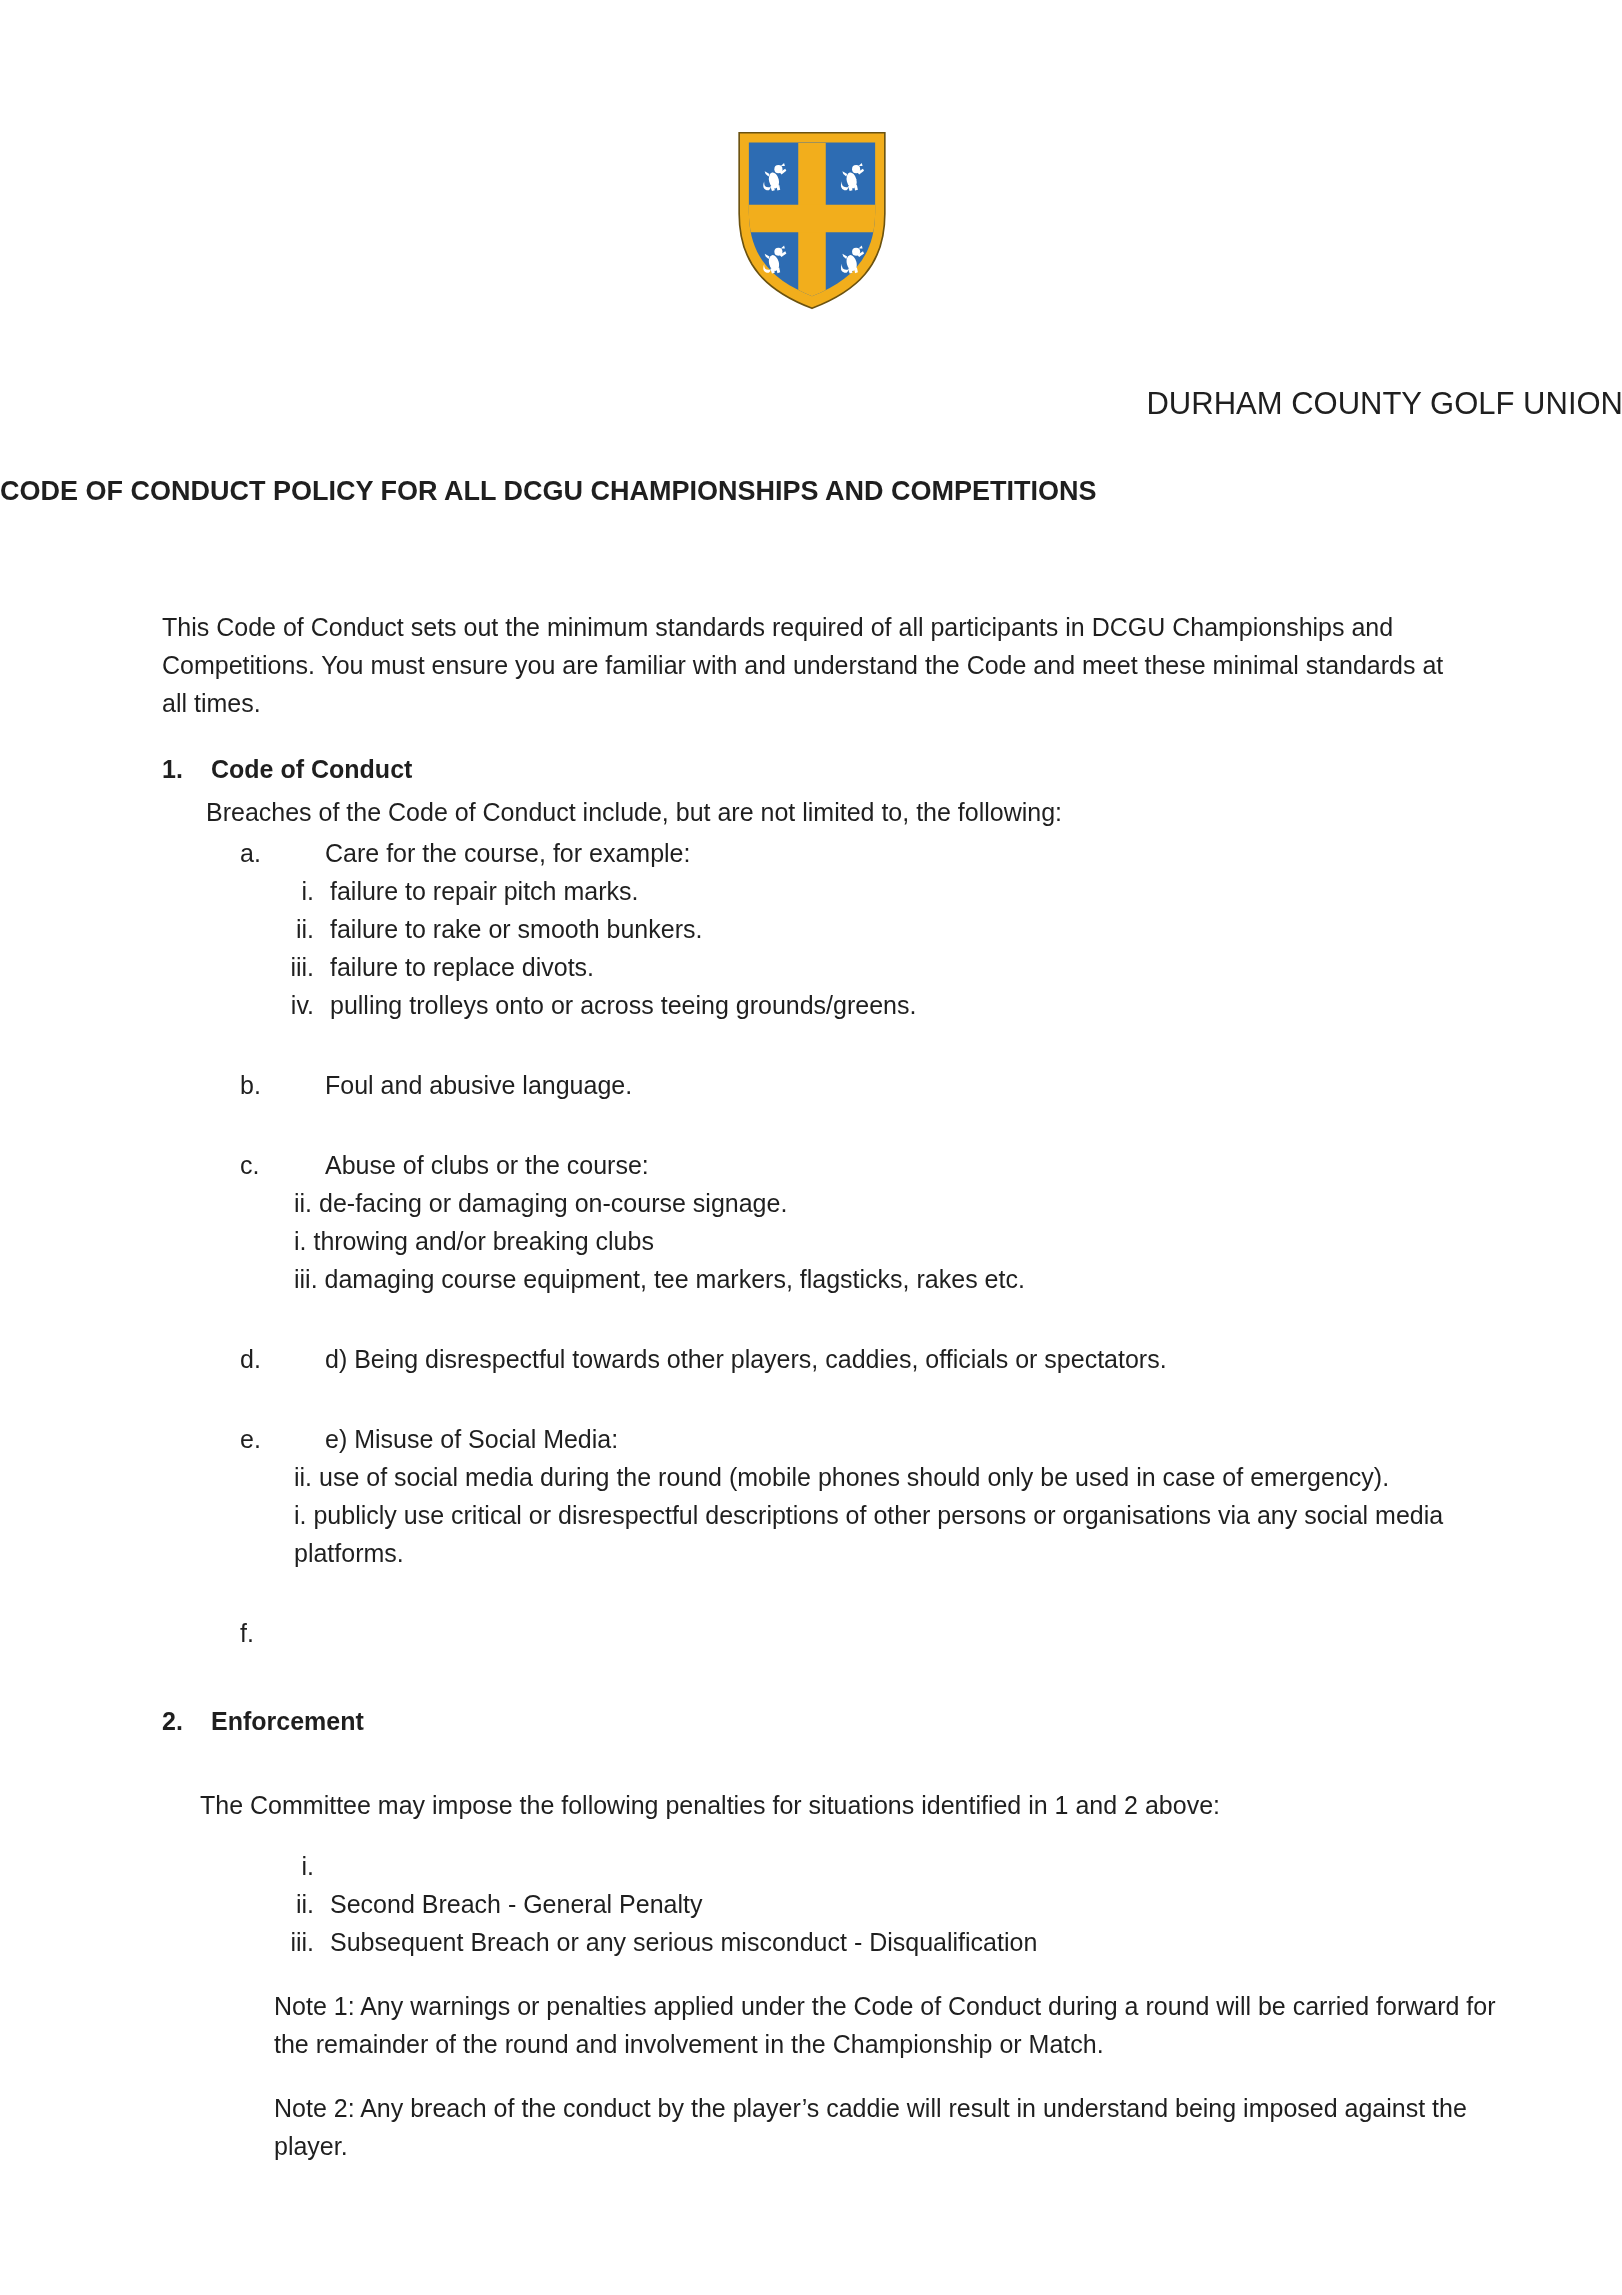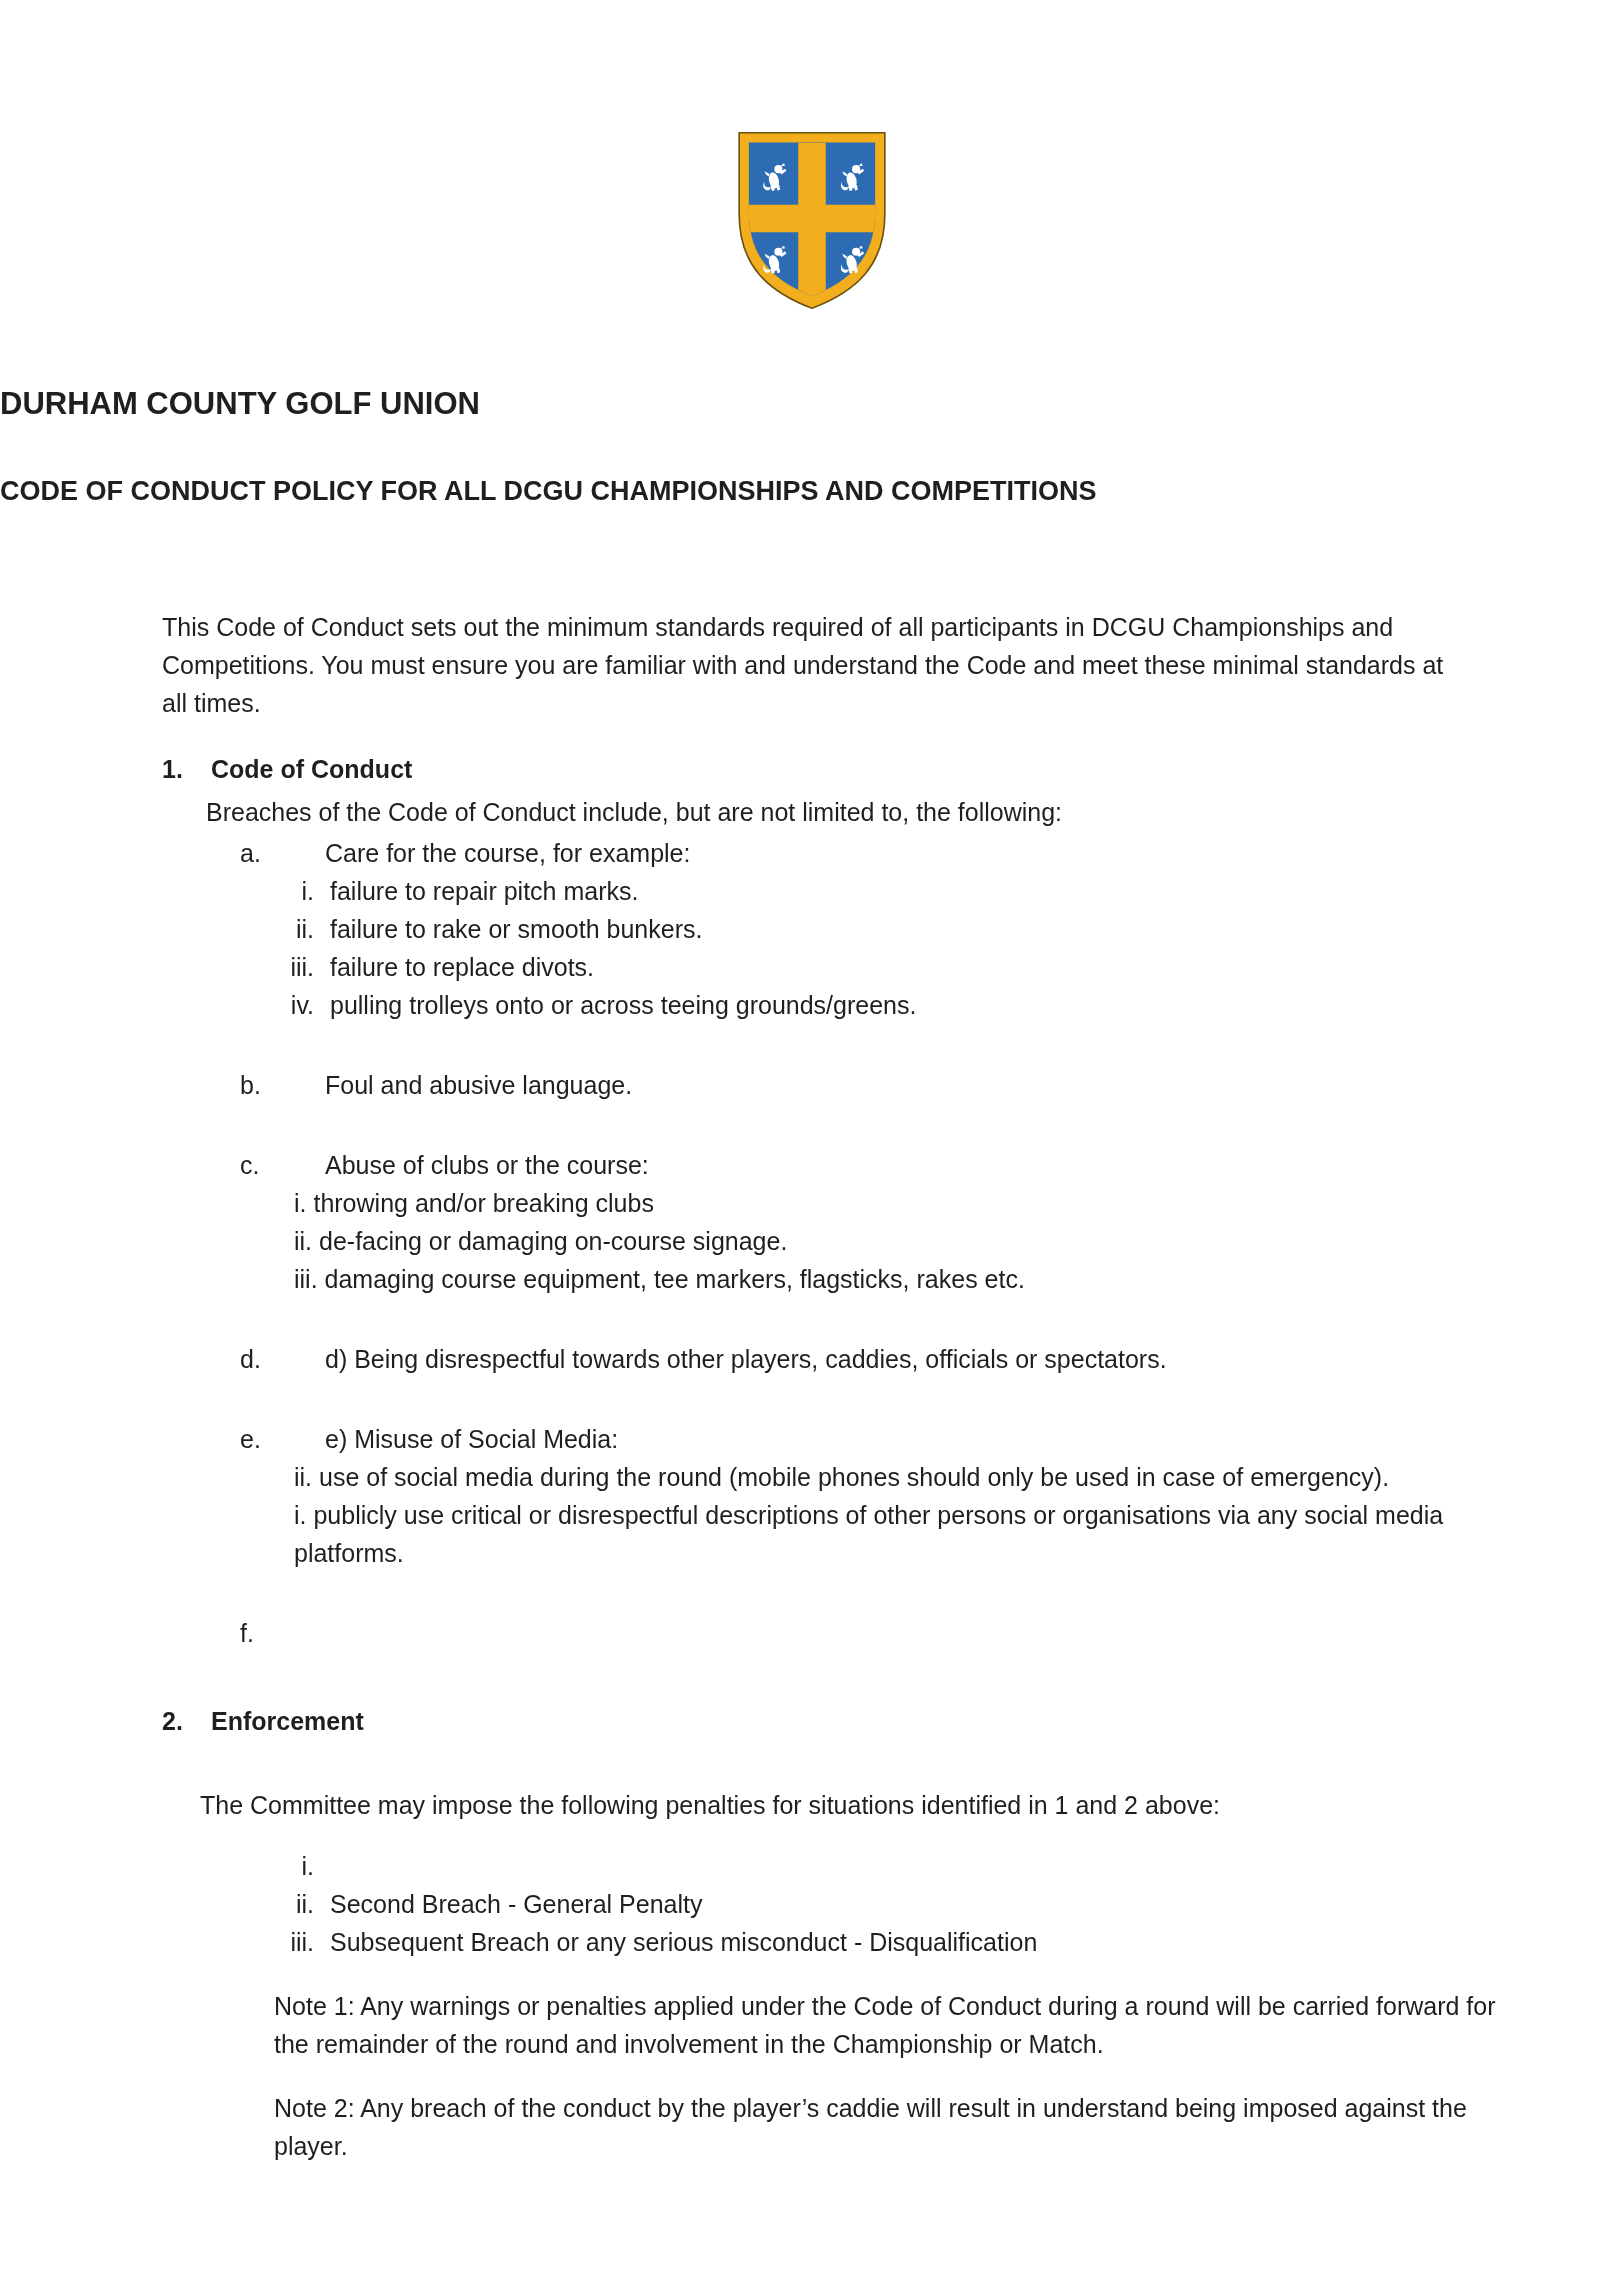--- a/index.html
+++ b/index.html
@@ -16,25 +16,25 @@
     overflow: hidden;
     font-size: 25px;
     line-height: 38px;
   }
   .crest-wrap {
     display: flex;
     justify-content: center;
     padding-top: 123px;
   }
   .doc-title {
-    text-align: left;
+    text-align: right;
     margin-top: 70px;
     font-size: 31px;
     line-height: 39px;
-    font-weight: 700;
+    font-weight: 400;
   }
   .doc-subtitle {
     text-align: left;
     margin-top: 50px;
     font-size: 27px;
     line-height: 36px;
     font-weight: 700;
   }
   .intro {
     margin: 99px 162px 0 162px;
@@ -160,22 +160,22 @@
 
   <div class="letter-item gap">
     <span class="letter-label">b.</span>
     <span class="letter-text">Foul and abusive language.</span>
   </div>
 
   <div class="letter-item gap">
     <span class="letter-label">c.</span>
     <span class="letter-text">Abuse of clubs or the course:</span>
   </div>
+  <p class="sub-plain">ii. de-facing or damaging on-course signage.</p>
   <p class="sub-plain">i. throwing and/or breaking clubs</p>
-  <p class="sub-plain">ii. de-facing or damaging on-course signage.</p>
   <p class="sub-plain">iii. damaging course equipment, tee markers, flagsticks, rakes etc.</p>
 
   <div class="letter-item gap">
     <span class="letter-label">d.</span>
     <span class="letter-text">d) Being disrespectful towards other players, caddies, officials or spectators.</span>
   </div>
 
   <div class="letter-item gap">
     <span class="letter-label">e.</span>
     <span class="letter-text">e) Misuse of Social Media:</span>

